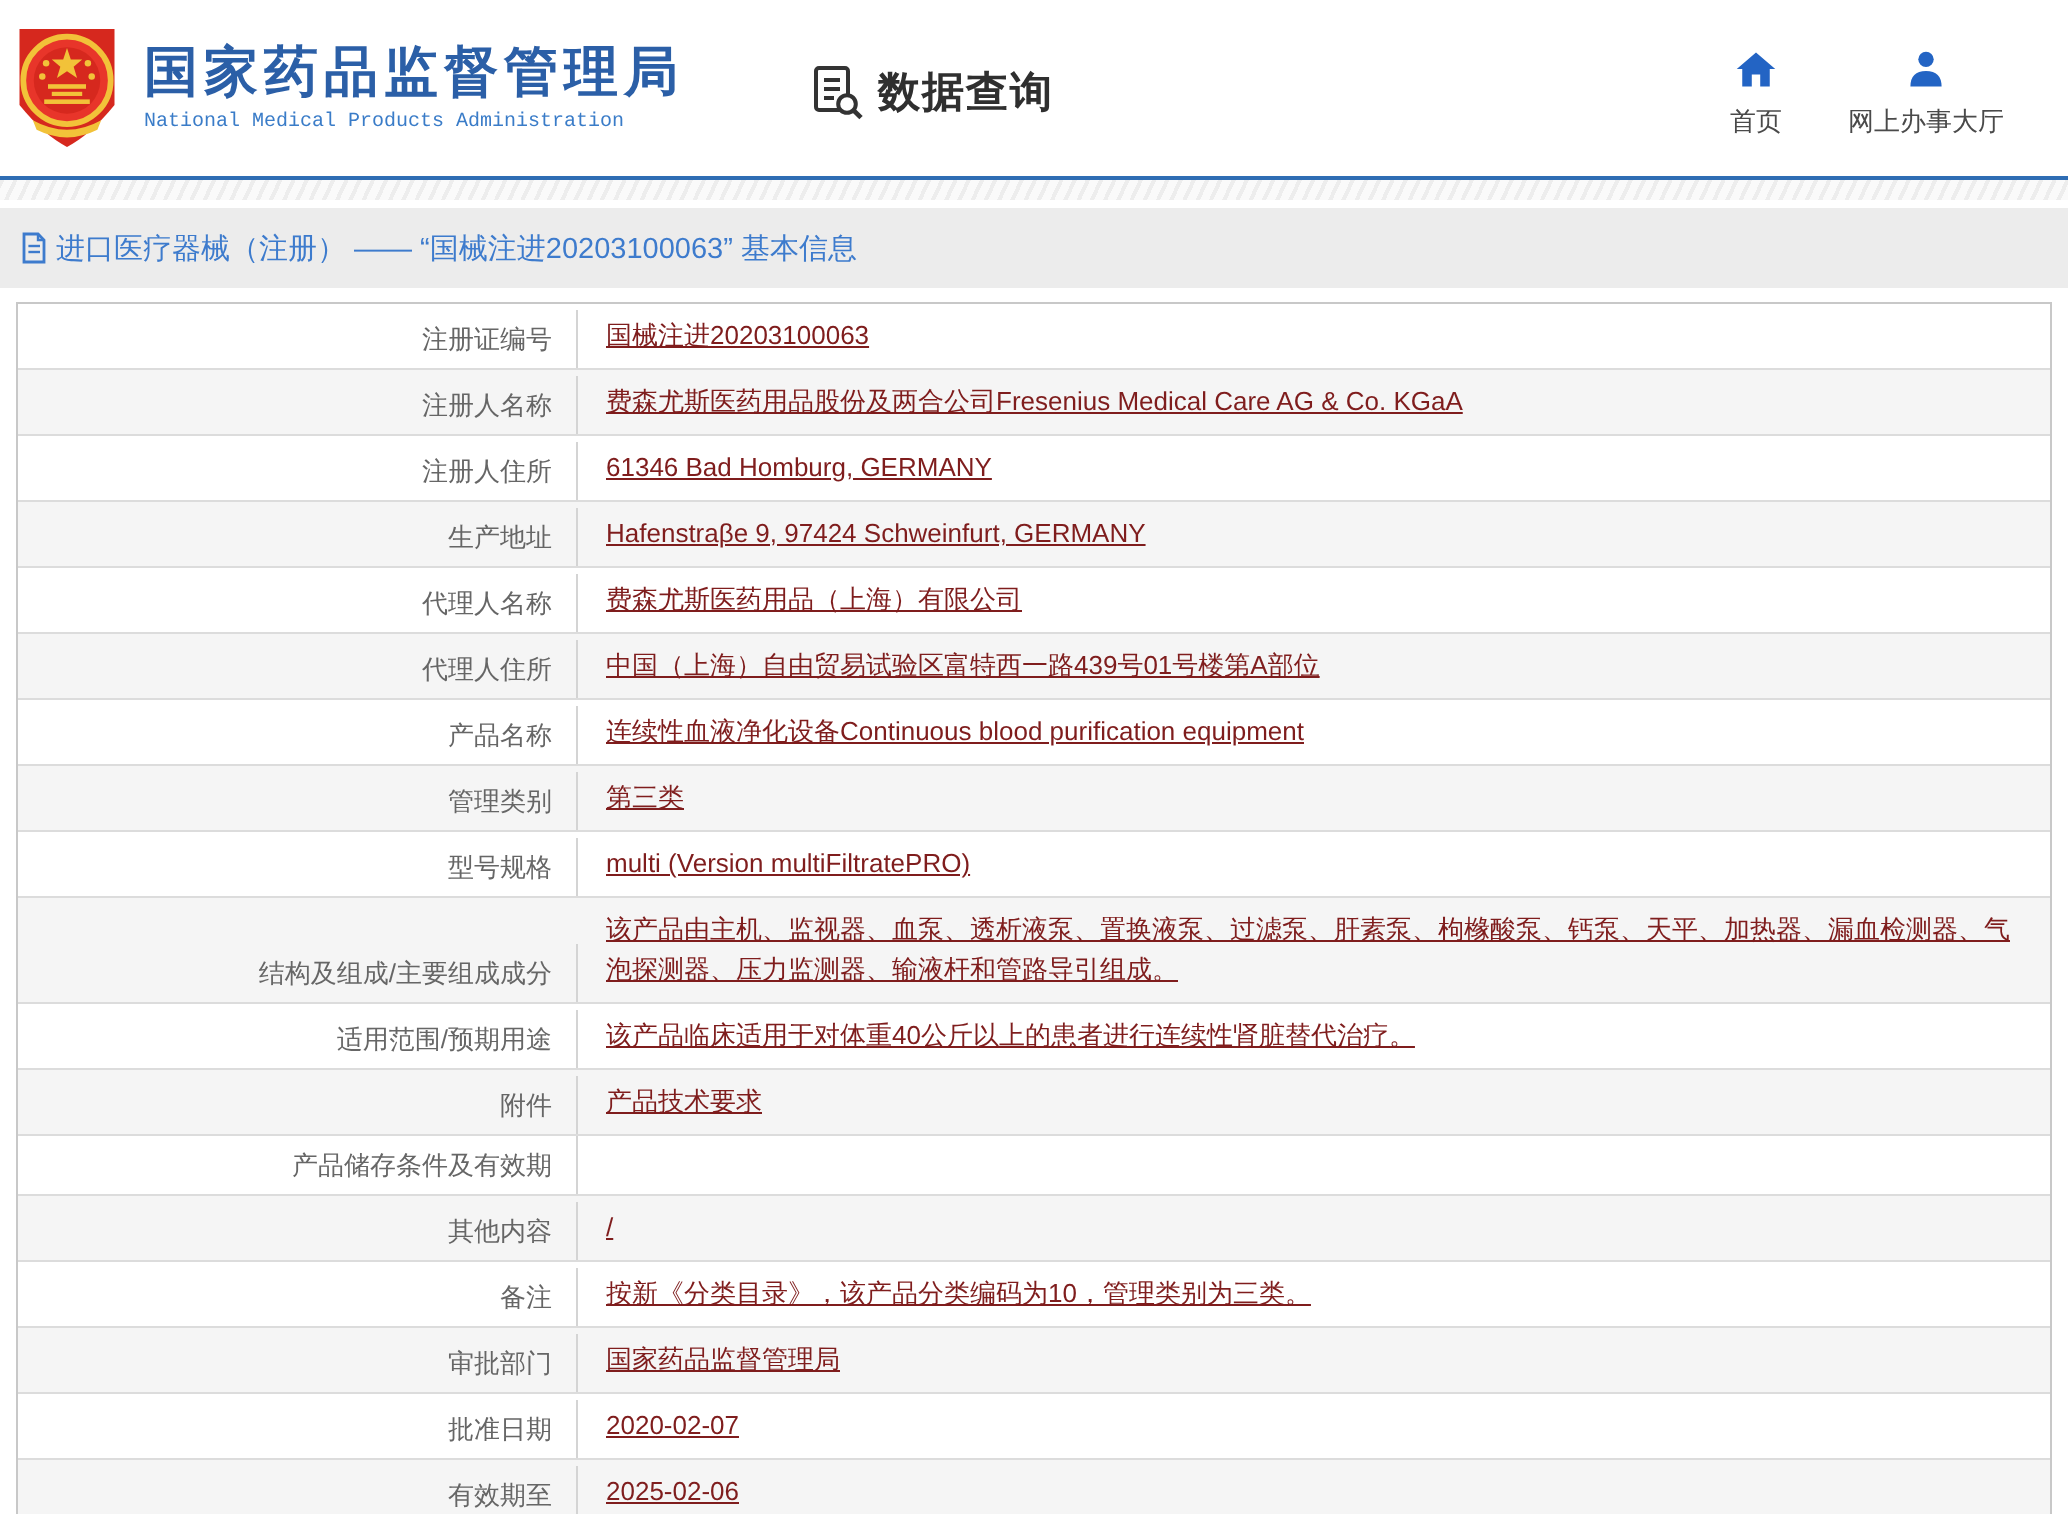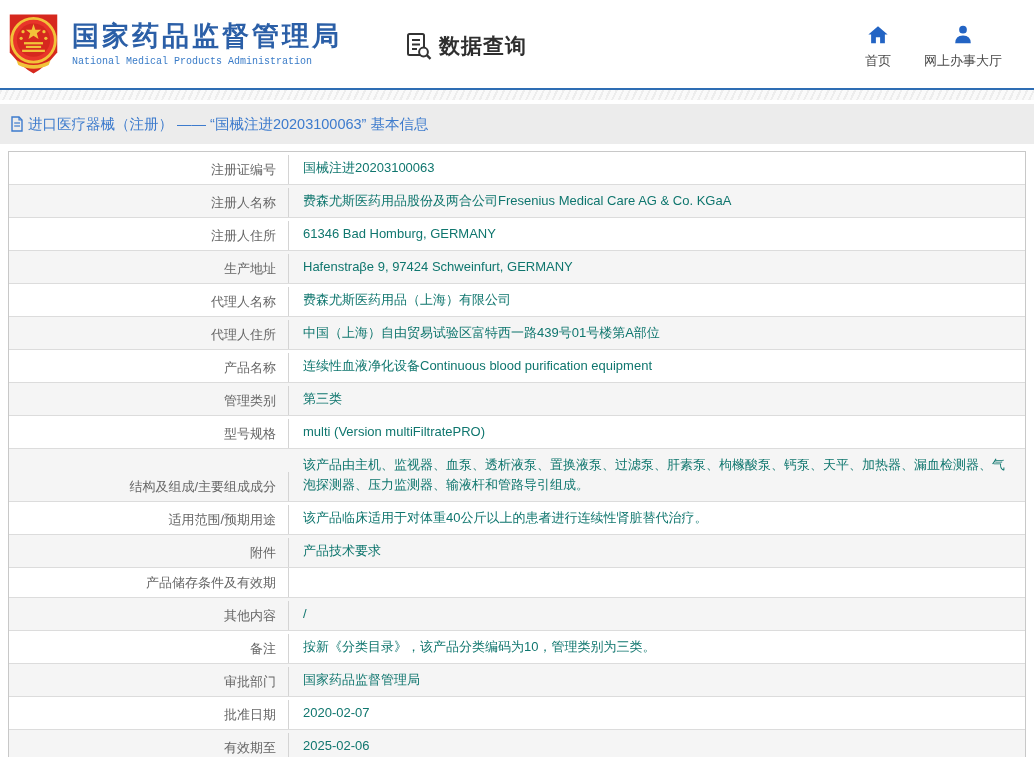--- a/index.html
+++ b/index.html
@@ -61,22 +61,22 @@
   .t-row:nth-child(even) { background:#f5f5f5; }
   .t-label {
     width:280px; flex:0 0 auto;
     border-right:1px solid #d4d4d4;
     display:flex; align-items:center; justify-content:flex-end;
     text-align:right;
     padding:6px 12px; font-size:13px; color:#666; line-height:17px;
   }
   .t-value {
     flex:1; display:flex; align-items:center;
-    padding:6px 14px; font-size:13px; color:#0f766e; line-height:20px;
-    min-height:29px; word-break:break-all;
+    padding:6px 14px; font-size:13px; color:#7f1d1d; line-height:20px;
+    min-height:29px; word-break:break-all;text-decoration:underline;
   }
 </style>
 </head>
 <body>
 
 <div class="header">
   <svg class="logo" viewBox="0 0 60 66">
     <path d="M5 2 H55 V42 Q42 58 30 64 Q18 58 5 42 Z" fill="#d6281e"></path>
     <circle cx="30" cy="29" r="23" fill="#e8352a"></circle>
     <circle cx="30" cy="29" r="23" fill="none" stroke="#f2c239" stroke-width="3"></circle>

